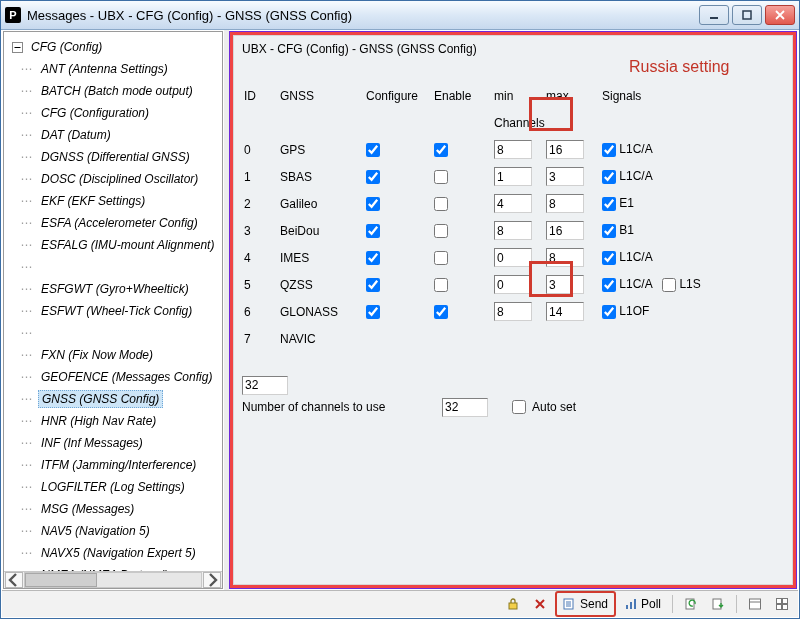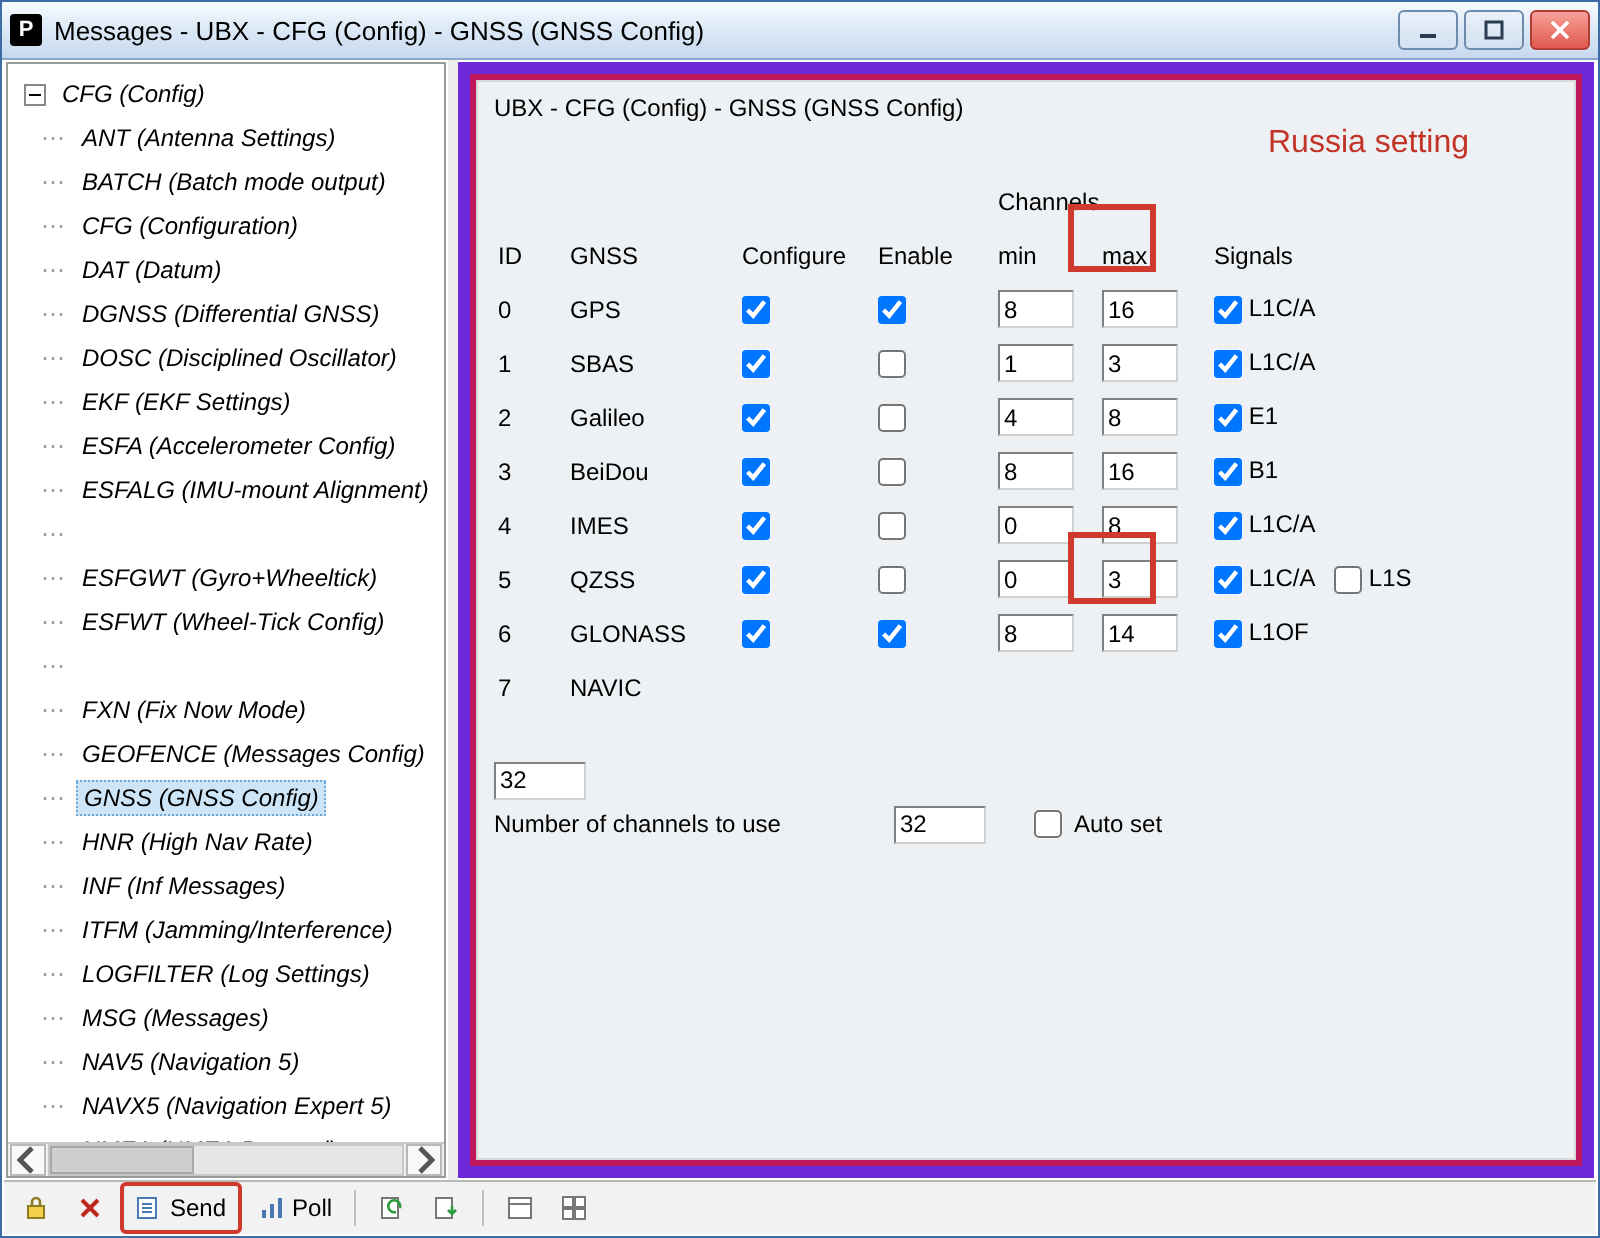--- a/index.html
+++ b/index.html
@@ -26,38 +26,38 @@
   .dotbranch{width:22px;text-align:center;color:#9e9e9e;letter-spacing:1px;overflow:hidden;}
   .node-label{padding:1px 3px;font-style:italic;}
   .node-label.selected{background:#cde5f7;border:1px dotted #6fa7d7;}
   .hscroll{height:16px;background:#efefef;border-top:1px solid #c8c8c8;display:flex;align-items:center;}
   .hscroll .arrow{width:16px;height:14px;border:1px solid #b8b8b8;background:#f8f8f8;margin:0 1px;display:flex;align-items:center;justify-content:center;cursor:pointer;}
   .hscroll .track{flex:1;height:14px;background:#e7e7e7;border:1px solid #c8c8c8;position:relative;}
   .hscroll .thumb{position:absolute;left:0;top:0;height:12px;width:70px;background:#cfcfcf;border:1px solid #a8a8a8;}
   
   .split{width:5px;background:#ececec;cursor:col-resize;}
   
-  .right{flex:1;border:6px solid #6d28d9;margin:1px 1px 1px 0;background:#be185d;position:relative;overflow:hidden;}
+  .right{flex:1;border:1px solid #6d28d9;margin:1px 1px 1px 0;background:#ef4444;position:relative;overflow:hidden;}
   .inner{position:absolute;inset:3px;background:#eef1f3;border:1px solid #d7d7d7;padding:6px 8px 8px 8px;overflow:auto;}
   .breadcrumb{font-size:12px;margin-bottom:2px;}
   .annot{color:#c23427;position:absolute;left:395px;top:22px;font-size:16px;}
   .redbox{position:absolute;border:3px solid #d03a2e;pointer-events:none;}
   .redbox.r1{left:295px;top:61px;width:38px;height:28px;}
   .redbox.r2{left:295px;top:225px;width:38px;height:30px;}
   table.tbl{border-collapse:collapse;margin-top:26px;}
   table.tbl td, table.tbl th{padding:2px 6px 2px 2px;height:23px;font-weight:normal;text-align:left;vertical-align:middle;white-space:nowrap;}
   table.tbl th{font-size:12px;}
   .chan-h{font-size:12px;text-align:center;}
   input.cb{width:14px;height:14px;margin:0;vertical-align:middle;}
   input.num{width:32px;height:17px;font-size:12px;padding:0 2px;background:#fff;border:1px solid #808080;border-right-color:#d0d0d0;border-bottom-color:#d0d0d0;}
   .below{margin-top:22px;}
   .belowrow{display:flex;align-items:center;height:22px;}
   .belowrow label{width:200px;}
   
-  .bottombar{height:26px;border-top:1px solid #b8b8b8;background:#f2f2f2;display:flex;align-items:center;padding:0 4px;gap:3px;}
+  .bottombar{height:26px;border-top:1px solid #b8b8b8;background:#f2f2f2;display:flex;align-items:center;padding:0 4px;gap:3px;justify-content:flex-end;}
   .iconbtn{height:20px;min-width:22px;padding:0 4px;border:1px solid transparent;display:flex;align-items:center;justify-content:center;gap:3px;cursor:pointer;background:transparent;font-size:12px;}
   .iconbtn svg{width:14px;height:14px;}
   .sendbox{border:2px solid #d03a2e;border-radius:3px;padding:1px;display:flex;}
   .sep{width:1px;height:18px;background:#c0c0c0;margin:0 3px;}
 </style>
 </head>
 <body>
 
 <div class="window">
 
@@ -218,35 +218,35 @@
       <div class="right">
         <div class="inner">
           <div class="breadcrumb">UBX - CFG (Config) - GNSS (GNSS Config)</div>
           <div class="annot">Russia setting</div>
           <div class="redbox r1"></div>
           <div class="redbox r2"></div>
 
           <table class="tbl">
             <thead>
               <tr>
-                <th></th>
-                  <th></th>
-                  <th></th>
-                  <th></th>
-                <th colspan="2" class="chan-h">Channels</th>
-                <th></th>
-              </tr>
-              <tr>
                 <th style="width:28px">ID</th>
                 <th style="width:78px">GNSS</th>
                 <th style="width:60px">Configure</th>
                 <th style="width:52px">Enable</th>
                 <th style="width:44px">min</th>
                 <th style="width:48px">max</th>
                 <th>Signals</th>
+              </tr>
+              <tr>
+                <th></th>
+                  <th></th>
+                  <th></th>
+                  <th></th>
+                <th colspan="2" class="chan-h">Channels</th>
+                <th></th>
               </tr>
             </thead>
             <tbody id="gnss-rows">
                 <tr>
                   <td>0</td>
                   <td>GPS</td>
                   <td><input type="checkbox" class="cb" checked="" style=""></td>
                   <td><input type="checkbox" class="cb" checked="" style=""></td>
                   <td><input class="num" value="8" style=""></td>
                   <td><input class="num" value="16" style=""></td>

